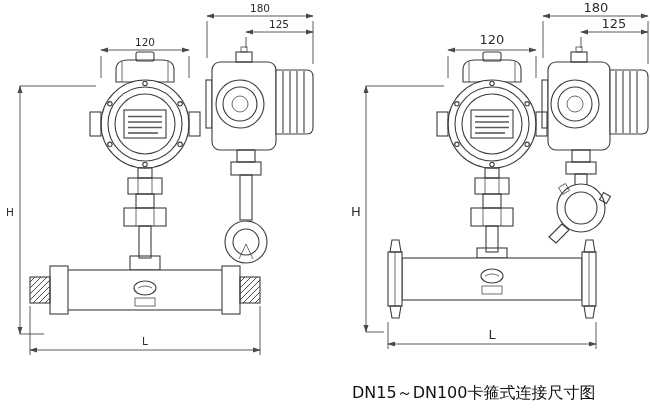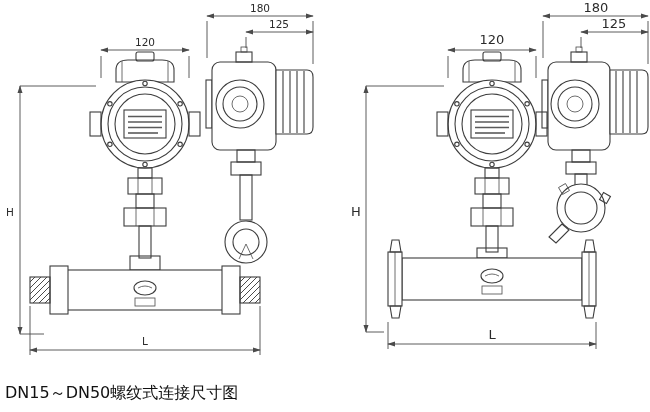--- a/index.html
+++ b/index.html
@@ -215,15 +215,15 @@
     <line x1="648" y1="21" x2="648" y2="64" class="dim"></line>
     <line x1="543" y1="16" x2="648" y2="16" class="dim" marker-start="url(#ar)" marker-end="url(#ar)"></line>
     <text x="596" y="12" text-anchor="middle" class="dimtext-l">180</text>
 
     <line x1="581" y1="37" x2="581" y2="48" class="dim"></line>
     <line x1="581" y1="32" x2="648" y2="32" class="dim" marker-start="url(#ar)" marker-end="url(#ar)"></line>
     <text x="614" y="28" text-anchor="middle" class="dimtext-l">125</text>
   </g>
 </svg>
 
-<div class="caption caption-left">DN15～DN50螺纹式连接尺寸图</div>
+<div class="caption caption-right">DN15～DN100卡箍式连接尺寸图</div>
 
 </div>
 
 </body></html>

